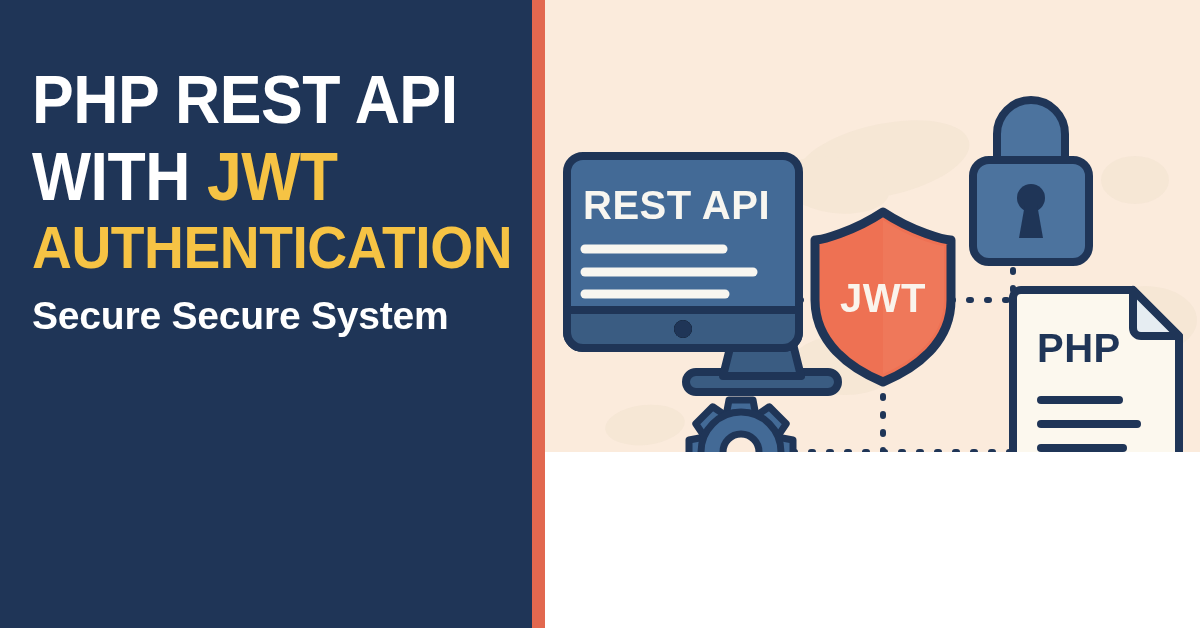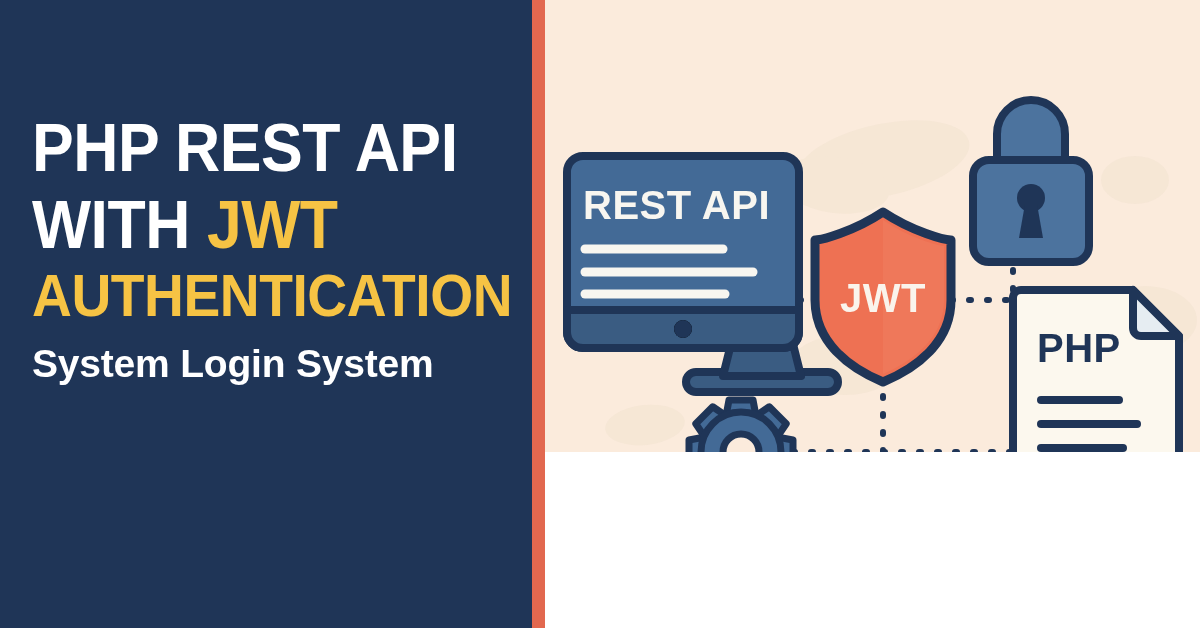--- a/index.html
+++ b/index.html
@@ -25,21 +25,20 @@
     height: 628px;
     background: #1F3557;
     flex: 0 0 532px;
     box-sizing: border-box;
   }
   .headline-block {
     position: absolute;
     left: 32px;
     top: 66px;
     width: 480px;
-    margin-top: 48px;
   }
   .hl-line {
     font-family: "Liberation Sans Narrow", "Liberation Sans", sans-serif;
     font-weight: bold;
     font-size: 68px;
     line-height: 0.98;
     letter-spacing: -0.5px;
     color: #FFFFFF;
     margin: 0 0 10px 0;
     white-space: nowrap;
@@ -92,21 +91,21 @@
 
   <div class="left-panel">
     <div class="headline-block">
 
       <div class="hl-line">PHP REST API</div>
 
       <div class="hl-line"><span>WITH </span><span class="hl-gold">JWT</span></div>
 
       <div class="hl-line small hl-gold">AUTHENTICATION</div>
 
-      <div class="subhead">System Login System</div>
+      <div class="subhead">Secure Secure System</div>
     </div>
   </div>
 
   <div class="divider"></div>
 
   <div class="right-panel">
 
     <svg class="diagram-svg" viewBox="0 0 655 628" xmlns="http://www.w3.org/2000/svg">
 
       <g opacity="0.55">

